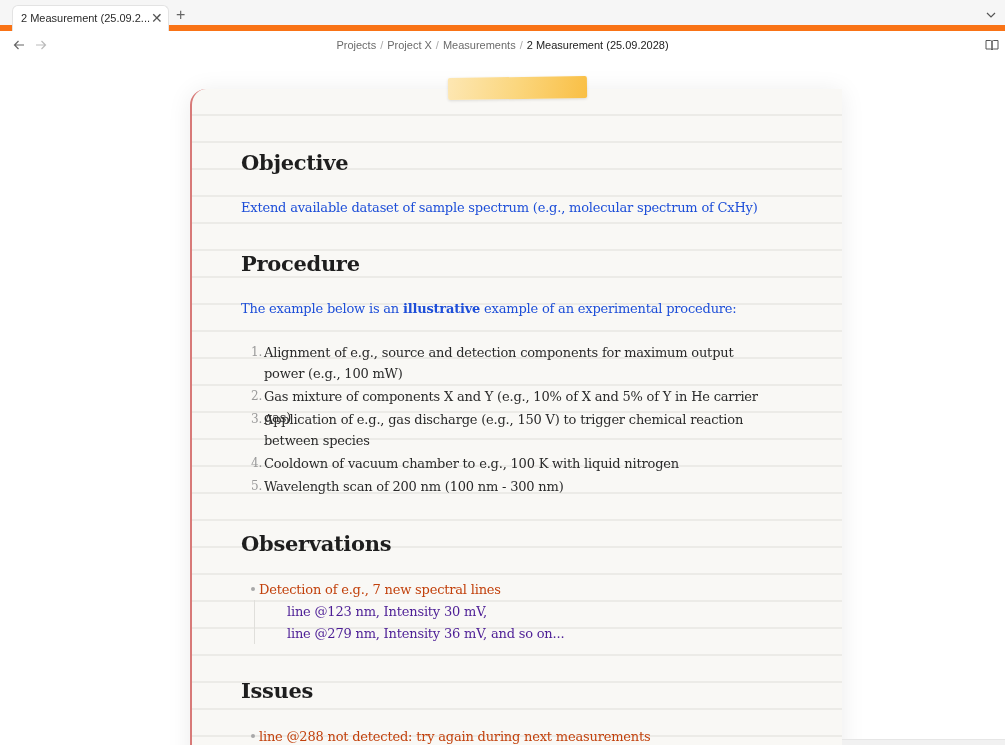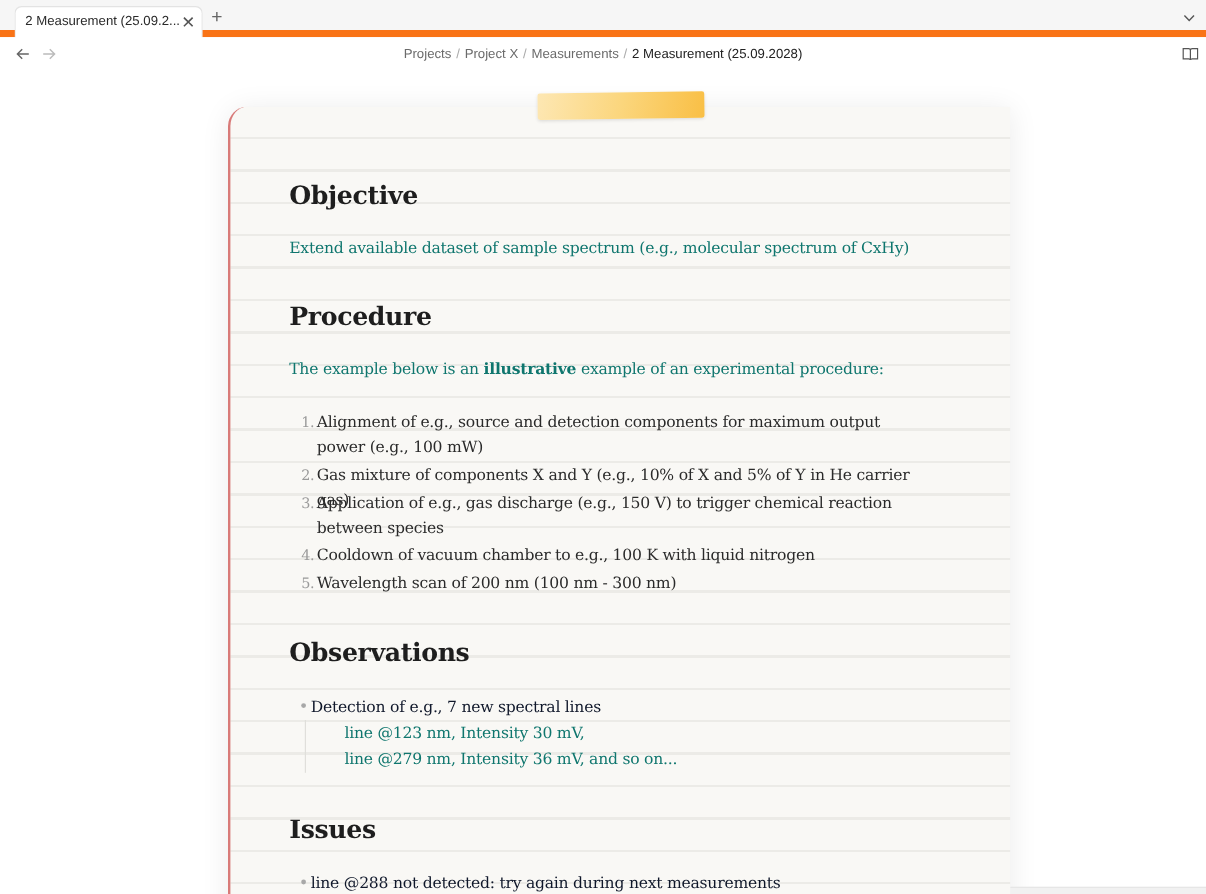--- a/index.html
+++ b/index.html
@@ -38,28 +38,28 @@
     .tape {
       position: absolute; left: 448px; top: 77px; width: 139px; height: 22px;
       background: linear-gradient(100deg, #fde7b3 0%, #fbd67d 50%, #f9bf45 100%);
       border-radius: 2px;
       transform: rotate(-0.8deg);
       box-shadow: 0 1px 3px rgba(0,0,0,0.12);
     }
 
     .content { position: absolute; left: 241px; top: 0; width: 540px; font-family: "DejaVu Serif", serif; color: #222; }
     .h { position: absolute; left: 0; font-family: "DejaVu Serif", serif; font-weight: bold; font-size: 21px; color: #1e1e1e; white-space: nowrap; letter-spacing: -0.3px; }
-    .p { position: absolute; left: 0; font-size: 13px; color: #0f766e; white-space: nowrap; letter-spacing: -0.2px; }
+    .p { position: absolute; left: 0; font-size: 13px; color: #1d4ed8; white-space: nowrap; letter-spacing: -0.2px; }
     .p b { font-weight: bold; }
     .ol-item { position: absolute; left: 10px; width: 520px; font-size: 13px; color: #2a2a2a; line-height: 21px; letter-spacing: -0.2px; }
     .ol-num { position: absolute; left: 0; color: #9a9a9a; font-size: 12px; }
     .ol-text { display: block; padding-left: 13px; }
-    .ul-item { position: absolute; left: 10px; font-size: 13px; color: #0f172a; white-space: nowrap; letter-spacing: -0.2px; }
+    .ul-item { position: absolute; left: 10px; font-size: 13px; color: #c2410c; white-space: nowrap; letter-spacing: -0.2px; }
     .bullet { display: inline-block; width: 4px; height: 4px; border-radius: 50%; background: #a8a8a8; margin-right: 4px; vertical-align: middle; position: relative; top: -2px; }
-    .sub-line { position: absolute; left: 46px; font-size: 13px; color: #0f766e; white-space: nowrap; letter-spacing: -0.2px; }
+    .sub-line { position: absolute; left: 46px; font-size: 13px; color: #4c1d95; white-space: nowrap; letter-spacing: -0.2px; }
     .indent-guide { position: absolute; left: 13px; top: 600px; width: 1px; height: 44px; background: #e0dfdb; }
 
     .hscroll { position: absolute; left: 842px; top: 739px; width: 163px; height: 6px; background: #f1f1f1; border-top: 1px solid #e6e6e6; }
   </style>
 </head>
 <body>
 
 <div class="tabbar">
   <div class="tab">
     <span class="tab-title">2 Measurement (25.09.2...</span>

